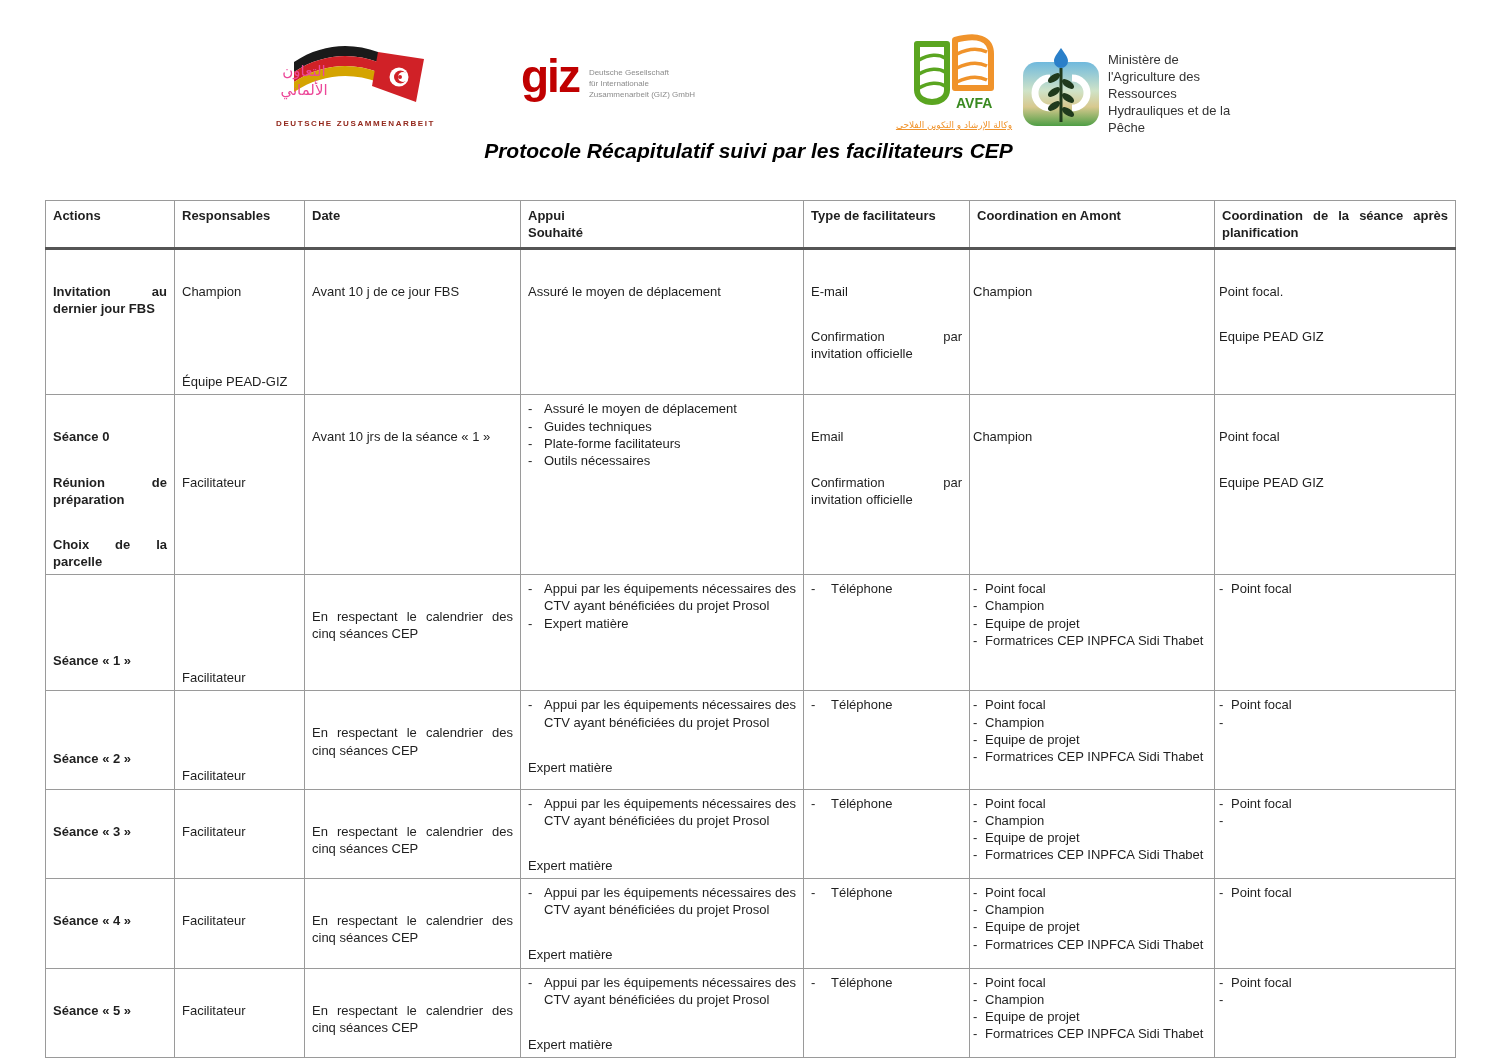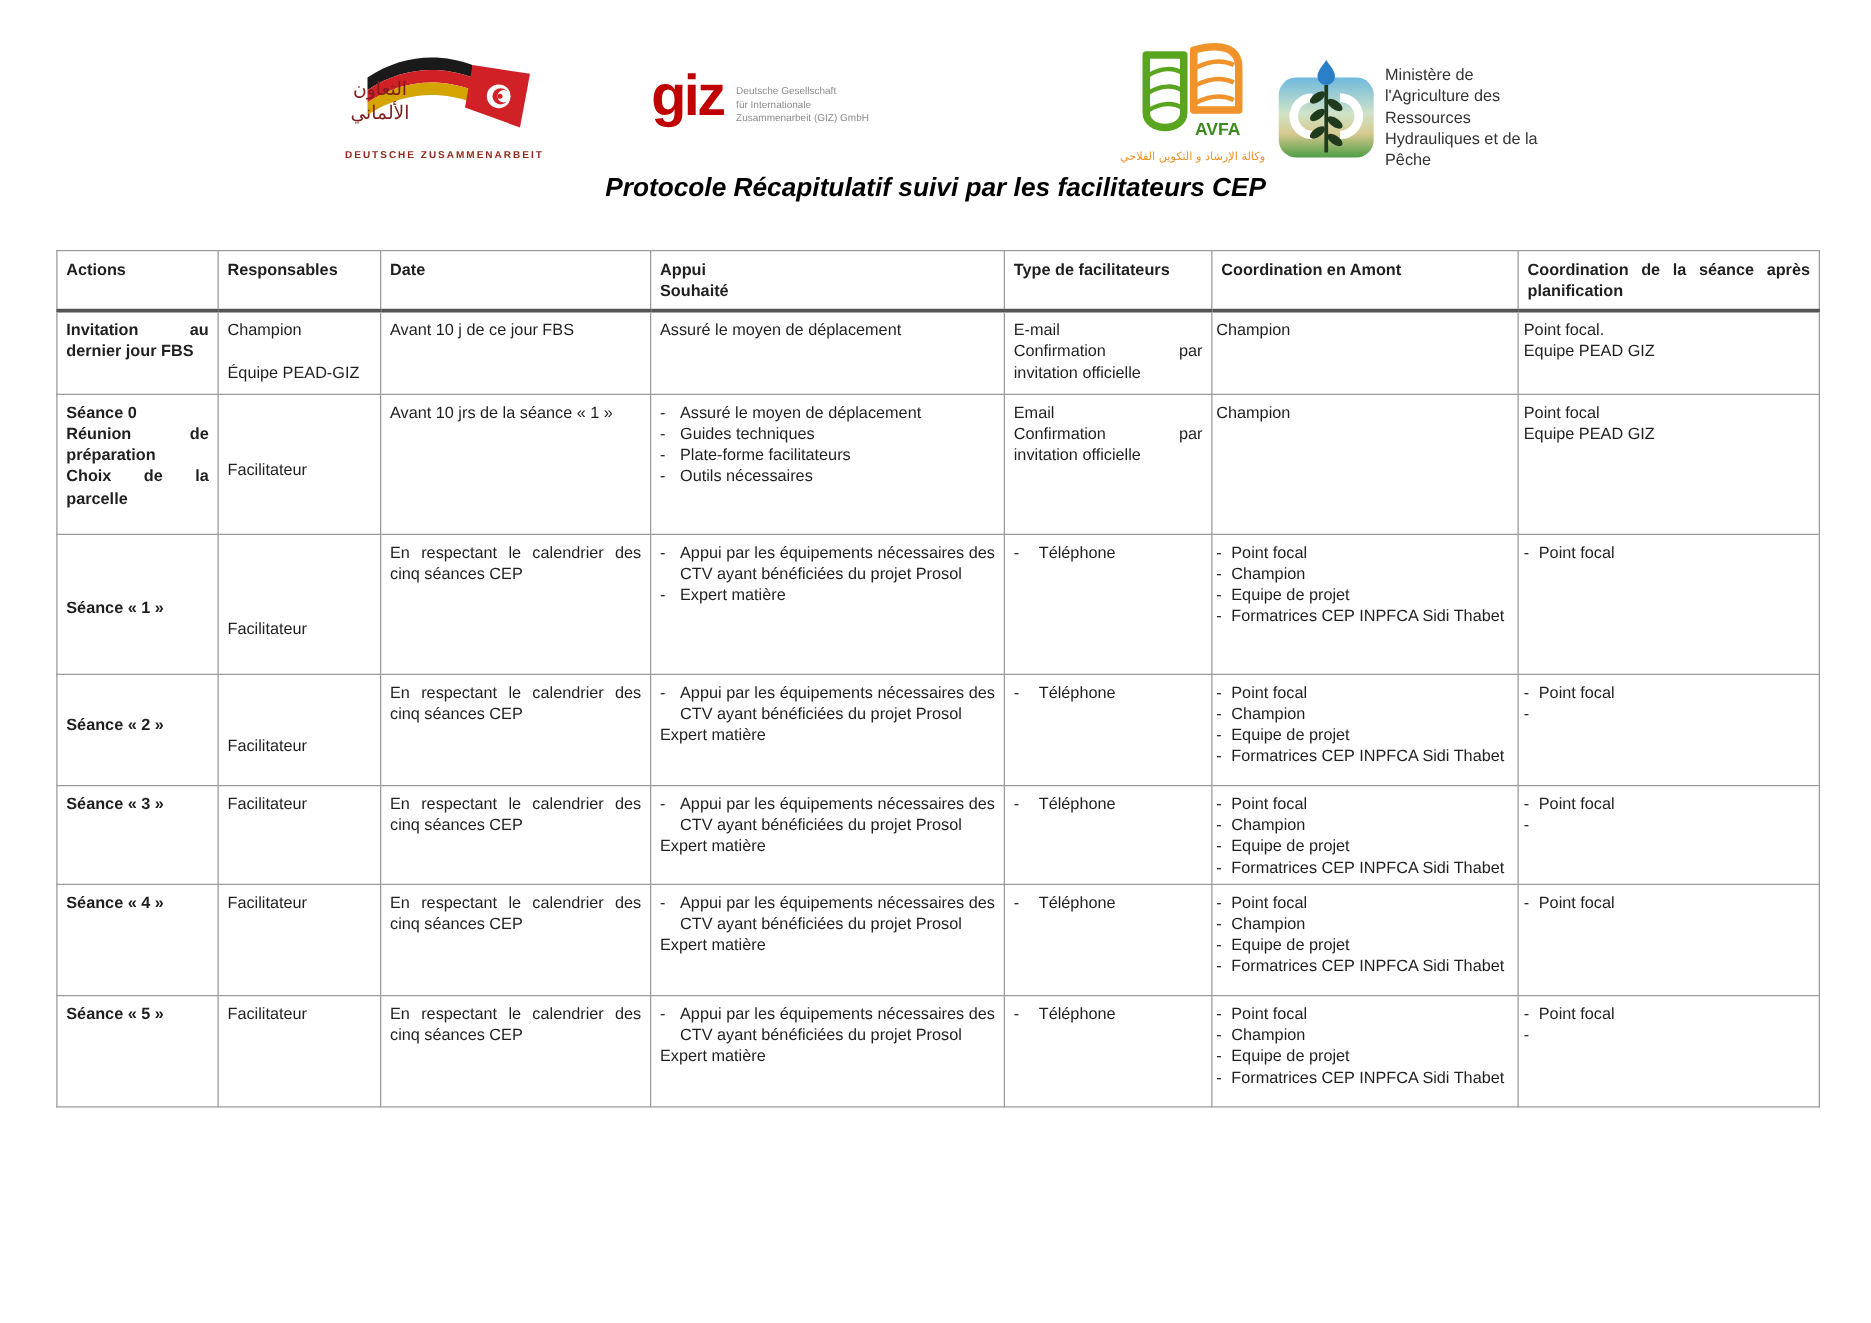--- a/index.html
+++ b/index.html
@@ -4,52 +4,52 @@
 <style>
   html,body{margin:0;padding:0;background:#e8e8e8;}
   .doc{position:relative;width:1497px;height:1058px;background:#ffffff;overflow:hidden;
        font-family:"Liberation Sans",sans-serif;color:#1f1f1f;margin:0 auto;}
 
   
   .logo{position:absolute;}
   .coop{left:266px;top:36px;width:172px;height:92px;}
   .coop svg{position:absolute;left:0;top:0;}
   .coop-arabic{position:absolute;left:6px;top:26px;width:64px;text-align:center;
-       font-family:"DejaVu Sans",sans-serif;font-size:15px;line-height:1.25;color:#7f1d1d;direction:rtl;}
+       font-family:"DejaVu Sans",sans-serif;font-size:15px;line-height:1.25;color:#ec4899;direction:rtl;}
   .coop-caption{position:absolute;left:10px;bottom:0;font-size:8px;font-weight:bold;
        letter-spacing:1.6px;color:var(--coop-red,#93281c);white-space:nowrap;}
   .giz{left:521px;top:56px;display:flex;align-items:flex-start;}
   .giz-word{font-size:46px;font-weight:bold;letter-spacing:-2px;line-height:0.9;
        color:var(--giz-red,#c00000);font-family:"Liberation Sans",sans-serif;}
   .giz-caption{margin-left:10px;margin-top:12px;font-size:8px;line-height:1.35;color:#8c8c8c;white-space:pre-line;}
   .inpfca{left:763px;top:34px;}
   .avfa{left:895px;top:32px;width:118px;text-align:center;}
   .avfa-arabic{margin-top:2px;font-family:"DejaVu Sans",sans-serif;font-size:9px;
-       color:var(--avfa-orange,#f0932b);direction:rtl;}
+       color:var(--avfa-orange,#f0932b);direction:rtl;text-decoration:underline;}
   .ministry-logo{left:1020px;top:46px;}
   .ministry-name{position:absolute;left:1108px;top:52px;width:128px;font-size:13px;
        line-height:1.3;color:#333;white-space:pre-line;}
 
   
   .title{position:absolute;left:0;top:139px;width:100%;text-align:center;
        font-size:21px;font-weight:bold;color:#000;font-style:italic;}
 
   
   table.protocole{position:absolute;left:45px;top:200px;width:1410px;
        border-collapse:collapse;table-layout:fixed;font-size:13px;line-height:1.32;}
   .protocole th,.protocole td{border:1px solid #9a9a9a;vertical-align:top;
        padding:5px 7px 4px 7px;overflow:hidden;}
   .protocole thead th{font-weight:bold;text-align:left;border-bottom:3px solid #555;
        white-space:pre-line;padding-top:6px;}
   .protocole thead th.c6{text-align:justify;}
   td.c0{font-weight:bold;}
   td.c0,td.c2,td.c3,td.c4{text-align:justify;}
   td.c5{padding-left:3px;}
   td.c6{padding-left:4px;}
-  .line{min-height:17px;}
+  .line{min-height:17px;margin-top:28px;}
   .line:empty::before{content:"\00a0";}
   .bullet{display:flex;}
   .dash{flex:0 0 14px;}
   .c3 .dash{flex:0 0 16px;}
   .c4 .dash{flex:0 0 20px;}
   .c5 .dash,.c6 .dash{flex:0 0 12px;}
   .btext{flex:1;}
   .c3 .btext{text-align:justify;}
 </style>
 </head>

